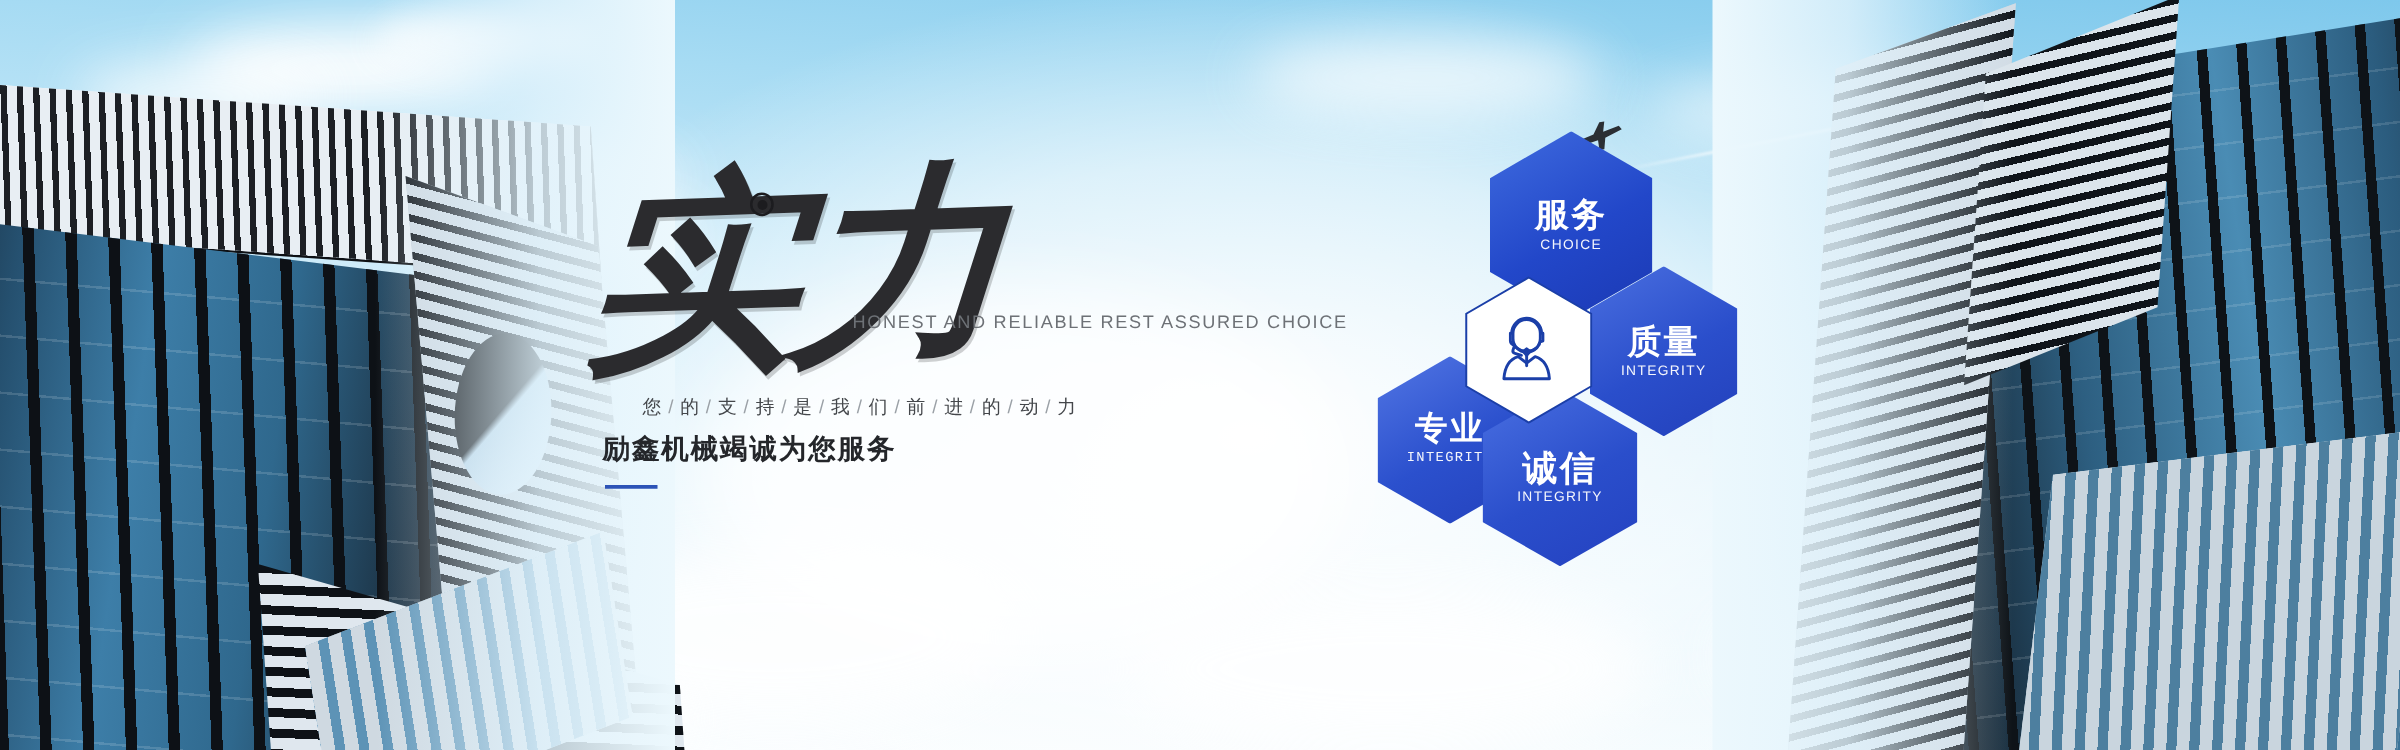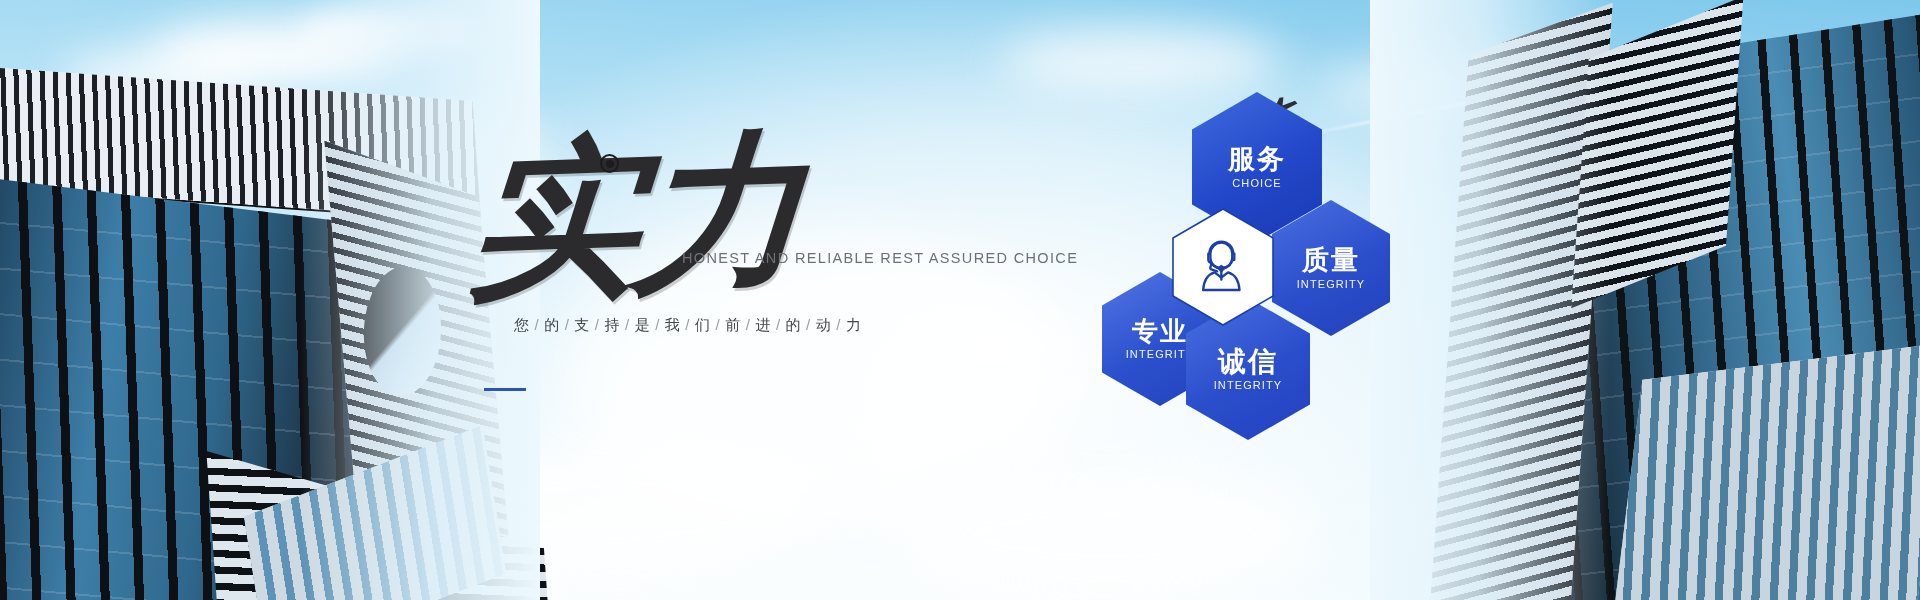--- a/index.html
+++ b/index.html
@@ -204,42 +204,42 @@
     color:#24262a;
     letter-spacing:1.5px;
     white-space:nowrap;
   }
   #rule {
     position:absolute; left:14px; top:268px;
     width:42px; height:3px; background:#2c53b6;
   }
 
   
-  #hexes { position:absolute; left:1130px; top:92px; width:300px; height:400px; }
+  #hexes { position:absolute; left:1130px; top:105px; width:300px; height:400px; }
   .hex {
     position:absolute;
     width:120px; height:138px;
     clip-path:polygon(50% 0%,100% 25%,100% 75%,50% 100%,0% 75%,0% 25%);
     display:flex; flex-direction:column;
     align-items:center; justify-content:center;
     color:#ffffff;
     box-shadow:0 6px 16px rgba(24,54,140,.22);
   }
   .hex .cn {
     font-size:27px; font-weight:700; letter-spacing:2px; line-height:1.05;
   }
   .hex .en {
     font-size:11px; letter-spacing:1.1px; margin-top:3px; opacity:.95;
   }
   #hex-service  { left:62px;  top:0;    width:130px; height:150px;
                   background:linear-gradient(150deg,#3f6bdf 0%,#2247c9 55%,#1b39b4 100%); }
   #hex-quality  { left:142px; top:108px; width:118px; height:136px;
                   background:linear-gradient(150deg,#4a6fe0 0%,#2a4ecb 55%,#2340bb 100%); }
   #hex-pro      { left:-28px; top:180px; width:116px; height:134px;
-                  background:linear-gradient(150deg,#5276e4 0%,#2b50cd 55%,#2442bd 100%); }
+                  background:linear-gradient(150deg,#5276e4 0%,#2b50cd 55%,#2442bd 100%);font-family:Liberation Mono, monospace; }
   #hex-trust    { left:56px;  top:206px; width:124px; height:142px;
                   background:linear-gradient(150deg,#4a70e2 0%,#2a4ecb 55%,#2441c0 100%);justify-content:center; }
   #hex-pro .cn, #hex-trust .cn { font-size:26px; }
   #hex-trust .cn { font-size:28px; }
   #hex-border {
     position:absolute; left:42px; top:116px; width:102px; height:118px;
     pointer-events:none;
   }
 </style>
 </head>
@@ -297,20 +297,21 @@
     <div id="hero-word">实力</div>
     <div id="hero-dot">
         <i></i>
       </div>
 
 
 
     <div id="slogan-en">HONEST AND RELIABLE  REST ASSURED CHOICE</div>
 
     <div id="tagline"><span>您</span><span class="sep">/</span><span>的</span><span class="sep">/</span><span>支</span><span class="sep">/</span><span>持</span><span class="sep">/</span><span>是</span><span class="sep">/</span><span>我</span><span class="sep">/</span><span>们</span><span class="sep">/</span><span>前</span><span class="sep">/</span><span>进</span><span class="sep">/</span><span>的</span><span class="sep">/</span><span>动</span><span class="sep">/</span><span>力</span></div>
+    <div id="tagline-2">励鑫机械竭诚为您服务</div>
     <div id="rule"></div>
   </div>
 
   <div id="hexes">
 
     <div class="hex" id="hex-service">
       <span class="cn">服务</span>
       <span class="en">CHOICE</span>
     </div>
 

